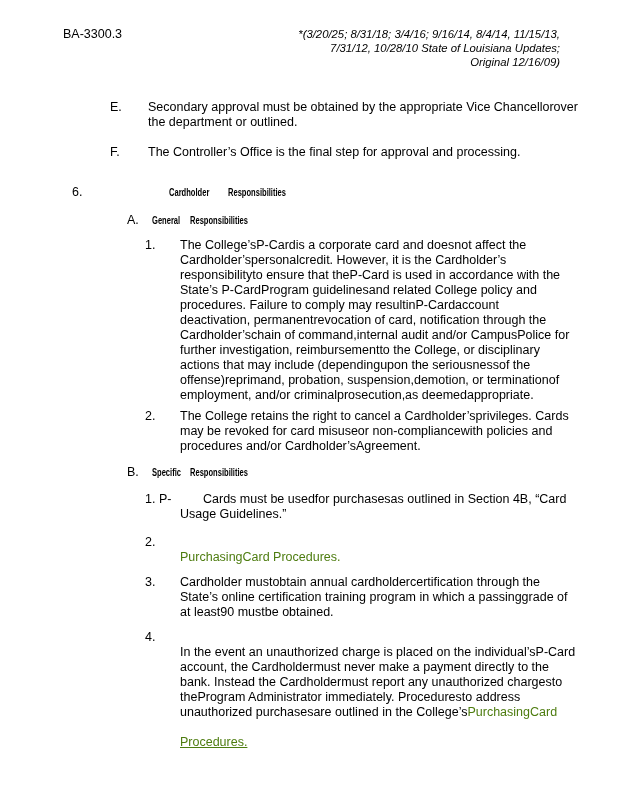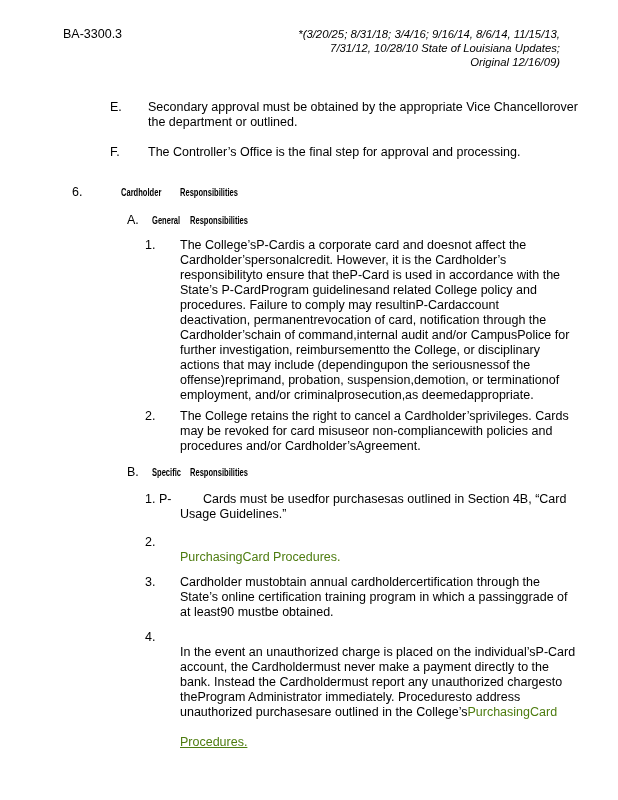--- a/index.html
+++ b/index.html
@@ -16,21 +16,21 @@
     overflow: hidden;
   }
   .header { display:flex; justify-content:space-between; align-items:flex-start; padding:27px 58px 0 63px; }
   .hdr-right { text-align:right; }
   .revisions { font-style:italic; font-size:11.3px; line-height:14px; white-space:pre-line; }
   .row { display:flex; align-items:flex-start; }
   .cell { flex:0 0 auto; }
   .w38 { width:38px; }
   .w35 { width:35px; }
   .w49 { width:49px; }
-  .w59 { width:59px; }
+  .w59 { width:59px;margin-left:48px; }
   .w25 { width:25px; }
   .wsub { width:38px; }
   .txt { white-space:pre-line; }
   .indent1 { text-indent:23px; }
   .cond {
     display:inline-block;
     font-weight:bold;
     font-size:10.5px;
     transform:scaleX(0.72);
     transform-origin:0 50%;
@@ -40,21 +40,21 @@
   .link.u { text-decoration:underline; }
 </style>
 </head>
 <body>
 
 <div class="page">
 
   <div class="header">
     <div>BA-3300.3</div>
     <div class="hdr-right">
-      <div class="revisions">*(3/20/25; 8/31/18; 3/4/16; 9/16/14, 8/6/14, 11/15/13,
+      <div class="revisions">*(3/20/25; 8/31/18; 3/4/16; 9/16/14, 8/4/14, 11/15/13,
 7/31/12, 10/28/10 State of Louisiana Updates;
 Original 12/16/09)</div>
     </div>
   </div>
 
   <div class="row" style="margin:31px 0 0 110px">
     <div class="cell w38">E.</div>
     <div class="txt">Secondary approval must be obtained by the appropriate Vice Chancellorover
 the department or outlined.</div>
   </div>

